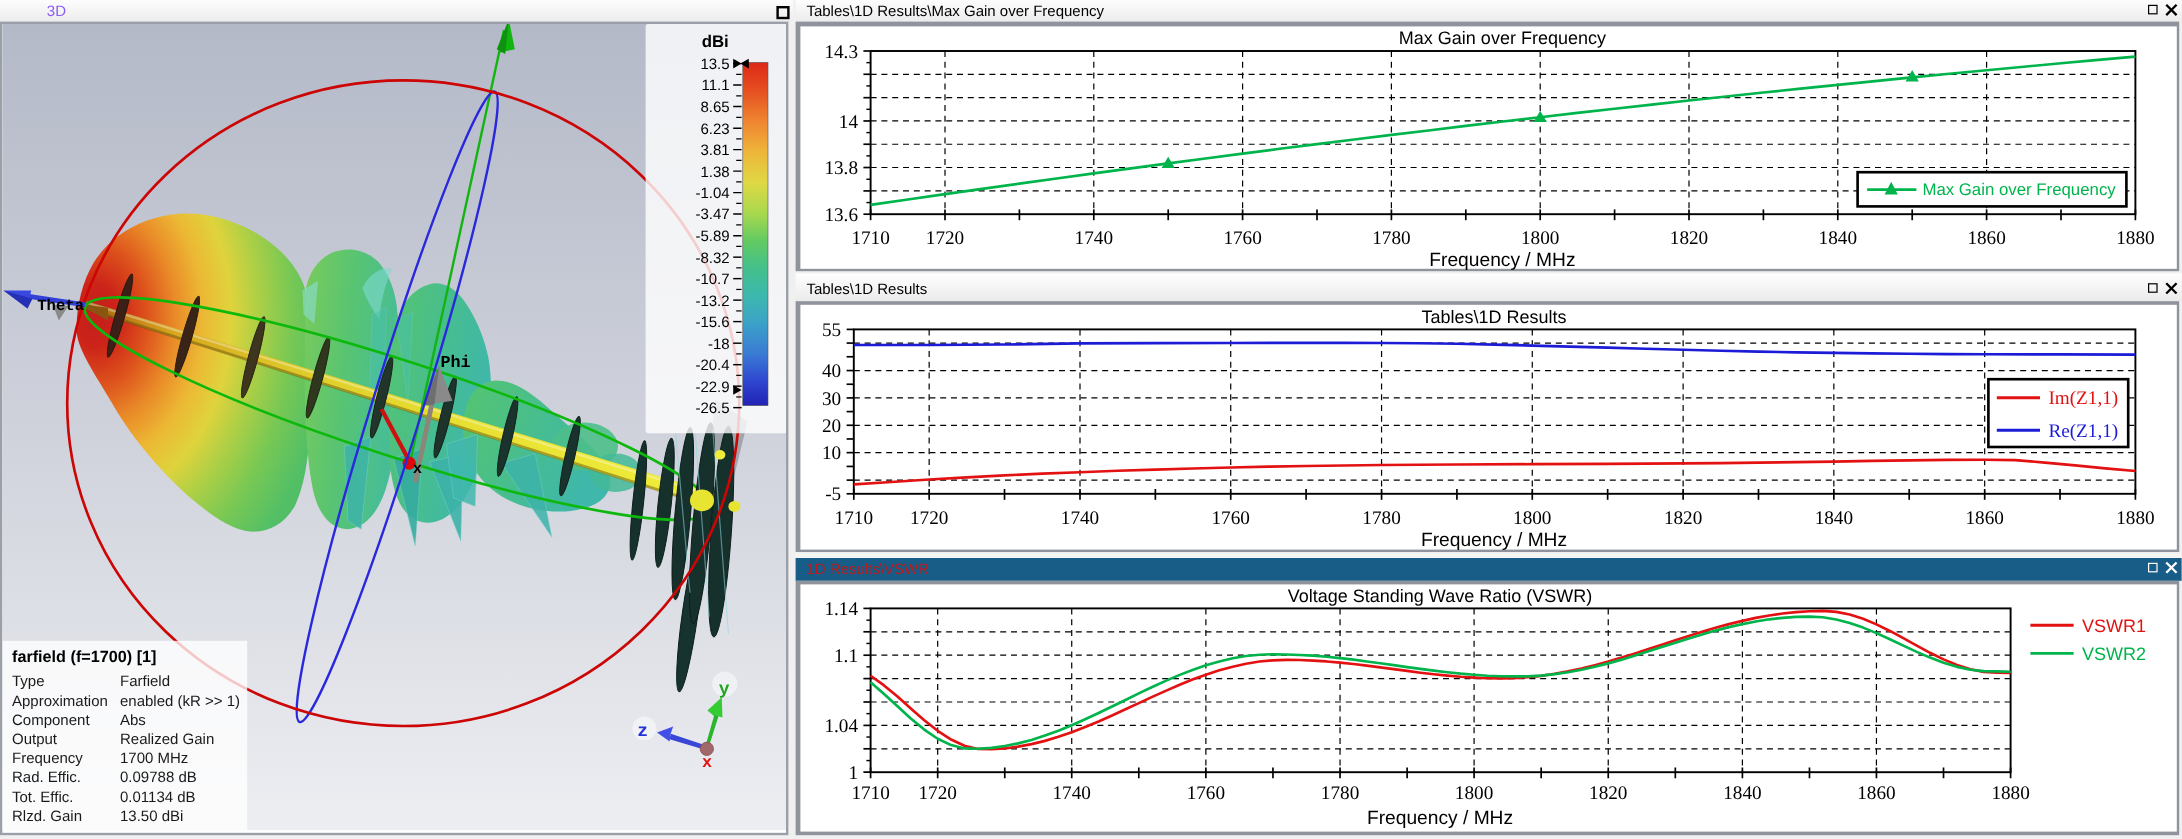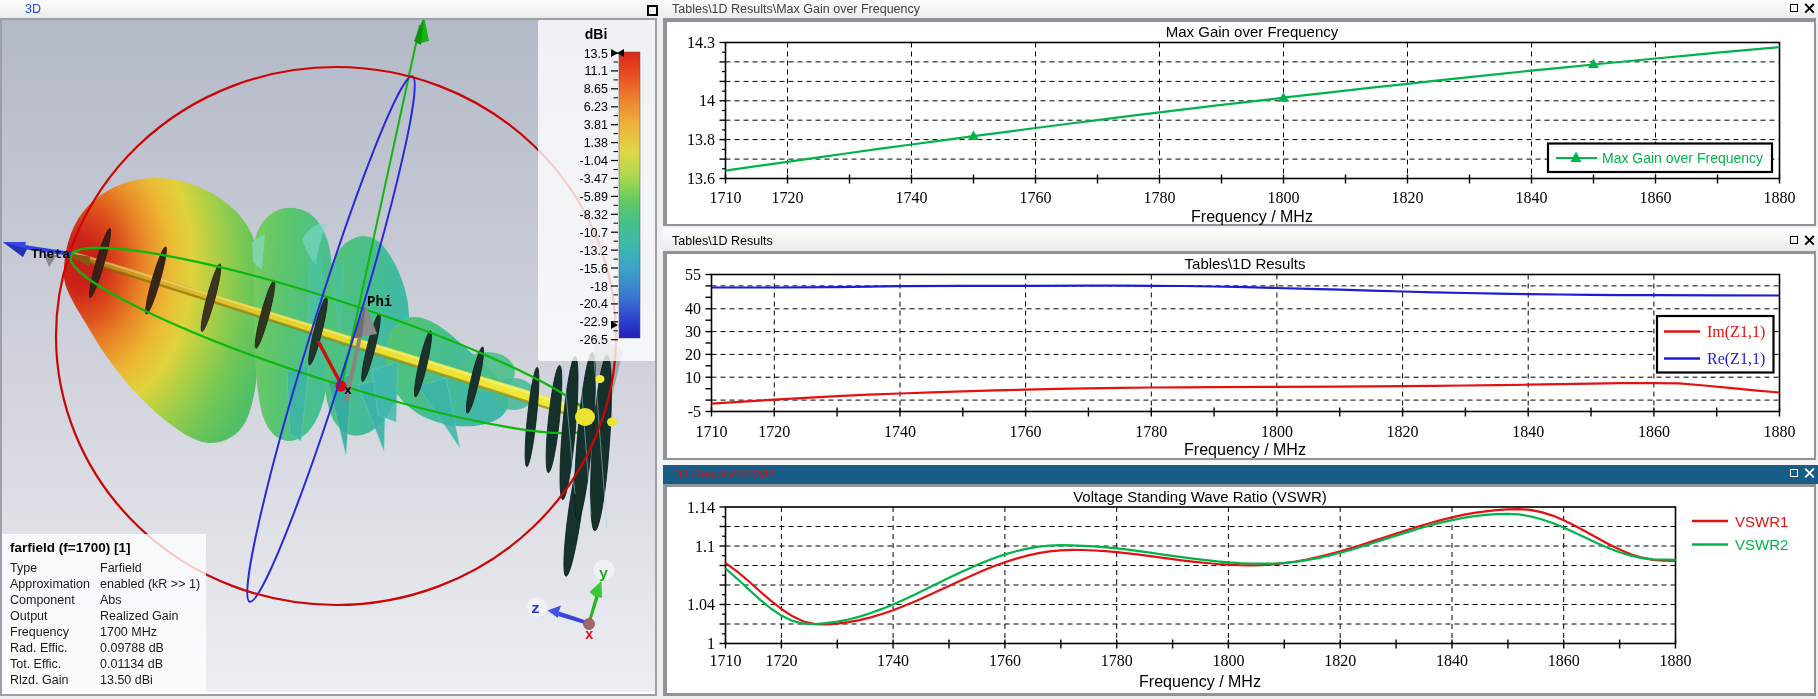--- a/index.html
+++ b/index.html
@@ -1,27 +1,27 @@
 <!DOCTYPE html>
 <html><head><meta charset="utf-8"><style>
 html,body{margin:0;padding:0;width:1818px;height:699px;overflow:hidden;background:#f0f0f0;
 font-family:"Liberation Sans",sans-serif;}
 .abs{position:absolute;}
 </style></head>
 <body>
 
 <div class="abs" style="left:0;top:0;width:661px;height:699px;background:#f0f0f0"></div>
 <div class="abs" style="left:0;top:0;width:661px;height:18px;background:linear-gradient(#fdfdfd,#ececec)"></div>
-<div class="abs" style="left:25px;top:2px;font-size:12.5px;color:#1d4ed8">3D</div>
+<div class="abs" style="left:39px;top:2px;font-size:12.5px;color:#8b5cf6">3D</div>
 <div class="abs" style="left:647px;top:4.5px;width:7px;height:7px;border:2px solid #000"></div>
 <div class="abs" style="left:0px;top:18px;width:657px;height:678px;background:#9ba0a8"></div>
 <div class="abs" style="left:2px;top:20px;width:653px;height:674px;background:#fff"></div>
 
 <div class="abs" style="left:663px;top:0;width:1155px;height:17.5px;background:linear-gradient(#fdfdfd,#ececec)"></div>
-<div class="abs" style="left:672px;top:1.5px;font-size:12.5px;color:#404040">Tables\1D Results\Max Gain over Frequency</div>
+<div class="abs" style="left:672px;top:1.5px;font-size:12.5px;color:#000000">Tables\1D Results\Max Gain over Frequency</div>
 <div class="abs" style="left:1789.5px;top:4px;width:6px;height:6px;border:1.8px solid #000"></div>
 <div class="abs" style="left:663px;top:17.5px;width:1153px;height:208.5px;background:#8f949c"></div>
 <div class="abs" style="left:667px;top:21.5px;width:1147px;height:202.5px;background:#fff"></div>
 
 <div class="abs" style="left:663px;top:227.5px;width:1155px;height:5px;background:#f5f5f5"></div>
 <div class="abs" style="left:663px;top:228px;width:1155px;height:22.5px;background:linear-gradient(#fdfdfd,#ebebeb);border-top:1.5px solid #fff;box-sizing:border-box"></div>
 <div class="abs" style="left:672px;top:233.5px;font-size:12.5px;color:#000">Tables\1D Results</div>
 <div class="abs" style="left:1789.5px;top:236px;width:6px;height:6px;border:1.8px solid #000"></div>
 <div class="abs" style="left:663px;top:250.5px;width:1153px;height:209px;background:#8f949c"></div>
 <div class="abs" style="left:667px;top:253.5px;width:1147px;height:204px;background:#fff"></div>

